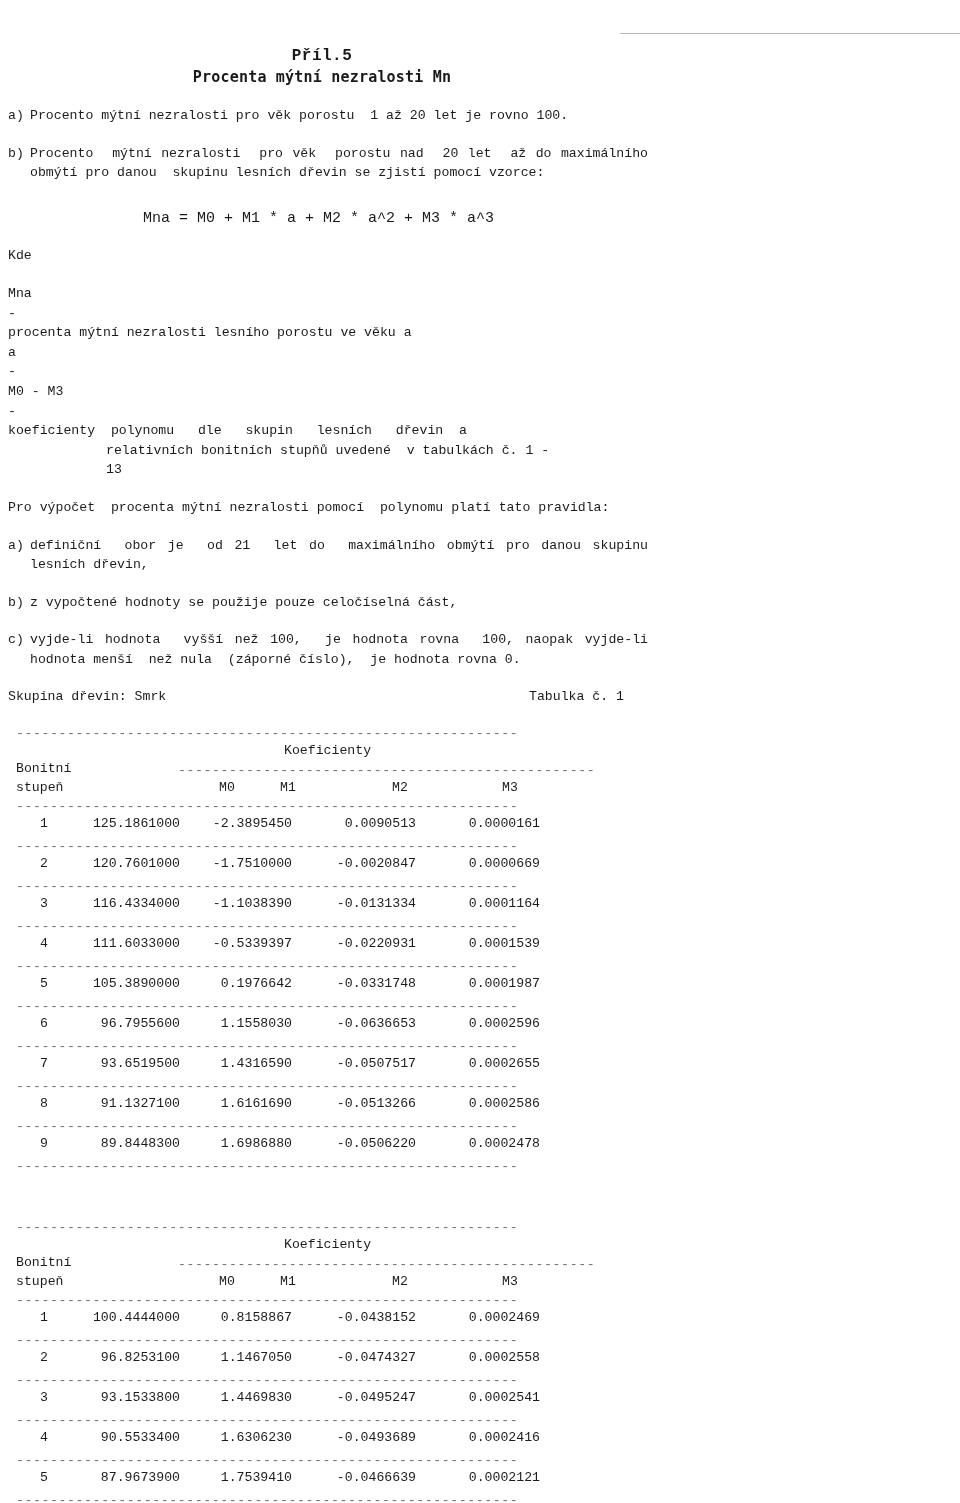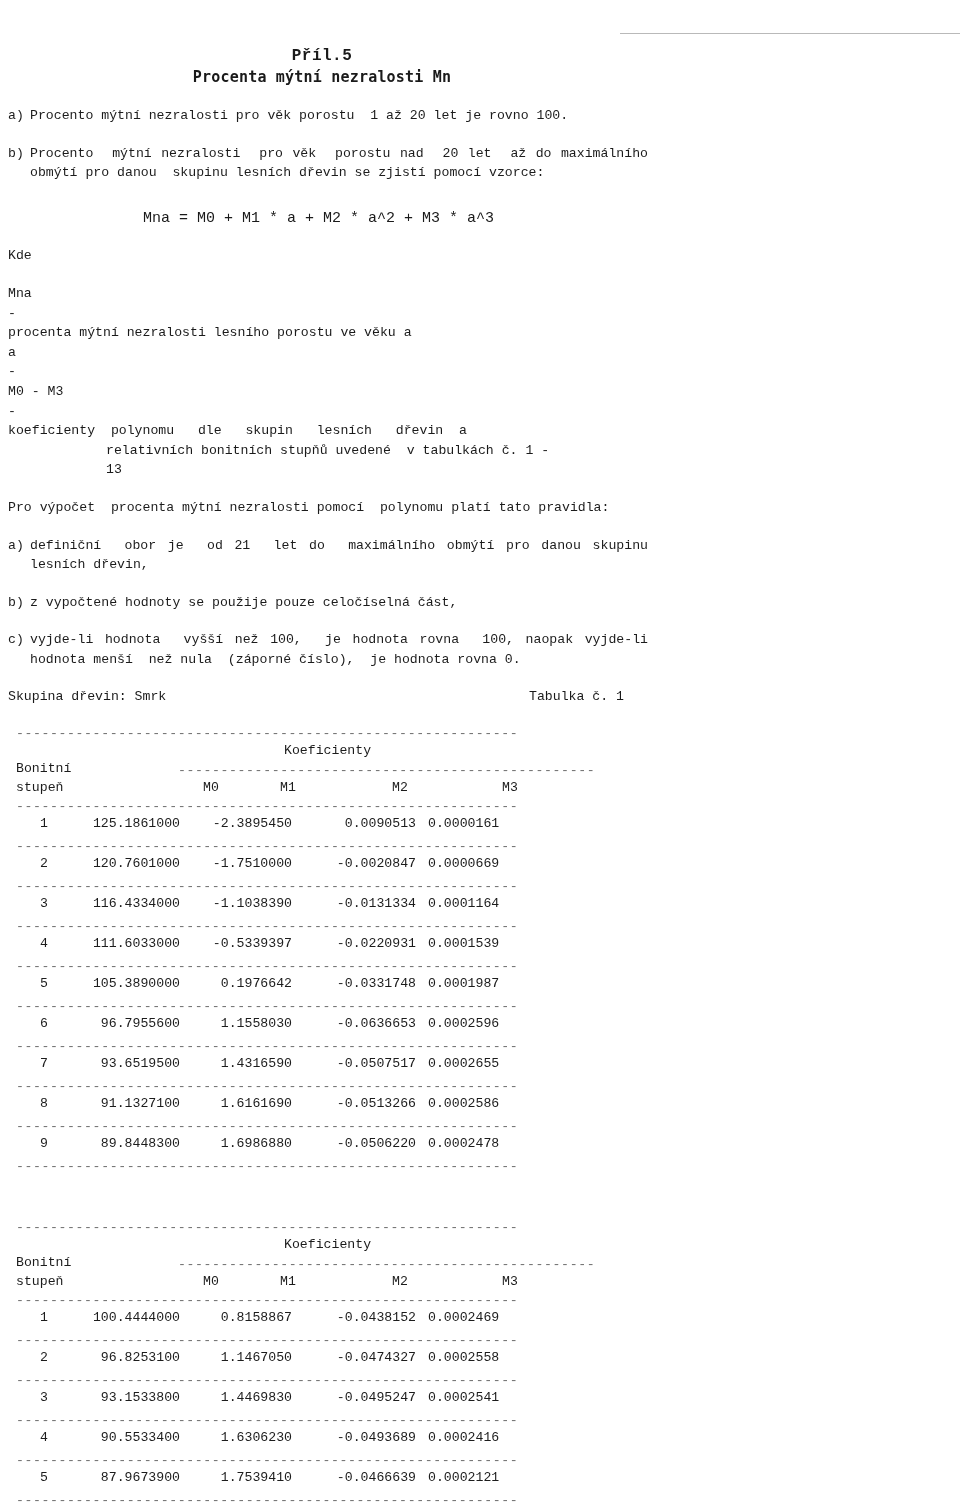--- a/index.html
+++ b/index.html
@@ -184,42 +184,42 @@
     height: 18px;
     padding-left: 276px;
     white-space: pre;
   }
   .hdr-row {
     position: relative;
     height: 19px;
     white-space: pre;
   }
   .hdr-row .c0 { position: absolute; left: 8px;  top: 0; }
-  .hdr-row .c1 { position: absolute; left: 160px; top: 0; padding-left: 35px; }
+  .hdr-row .c1 { position: absolute; left: 176px; top: 0; padding-left: 35px; }
   .hdr-row .c2 { position: absolute; left: 272px; top: 0; }
   .hdr-row .c3 { position: absolute; left: 384px; top: 0; }
   .hdr-row .c4 { position: absolute; left: 494px; top: 0; }
 
   .bonitni-label {
     position: relative;
     height: 19px;
     white-space: pre;
   }
   .bonitni-label .bl { position: absolute; left: 8px; top: 0; }
 
   .data-row {
     position: relative;
     height: 23px;
     white-space: pre;
   }
   .data-row .stupen { position: absolute; left: 0;   top: 0; width: 40px; text-align: right; }
   .data-row .m0     { position: absolute; left: 56px; top: 0; width: 116px; text-align: right; }
   .data-row .m1     { position: absolute; left: 172px; top: 0; width: 112px; text-align: right; }
   .data-row .m2     { position: absolute; left: 296px; top: 0; width: 112px; text-align: right; }
-  .data-row .m3     { position: absolute; left: 420px; top: 0; width: 112px; text-align: left; }
+  .data-row .m3     { position: absolute; left: 420px; top: 0; width: 112px; text-align: right; }
 </style>
 </head>
 <body>
 
 <div class="page">
 
   <div class="header-rule"></div>
 
   <div class="content">
 

